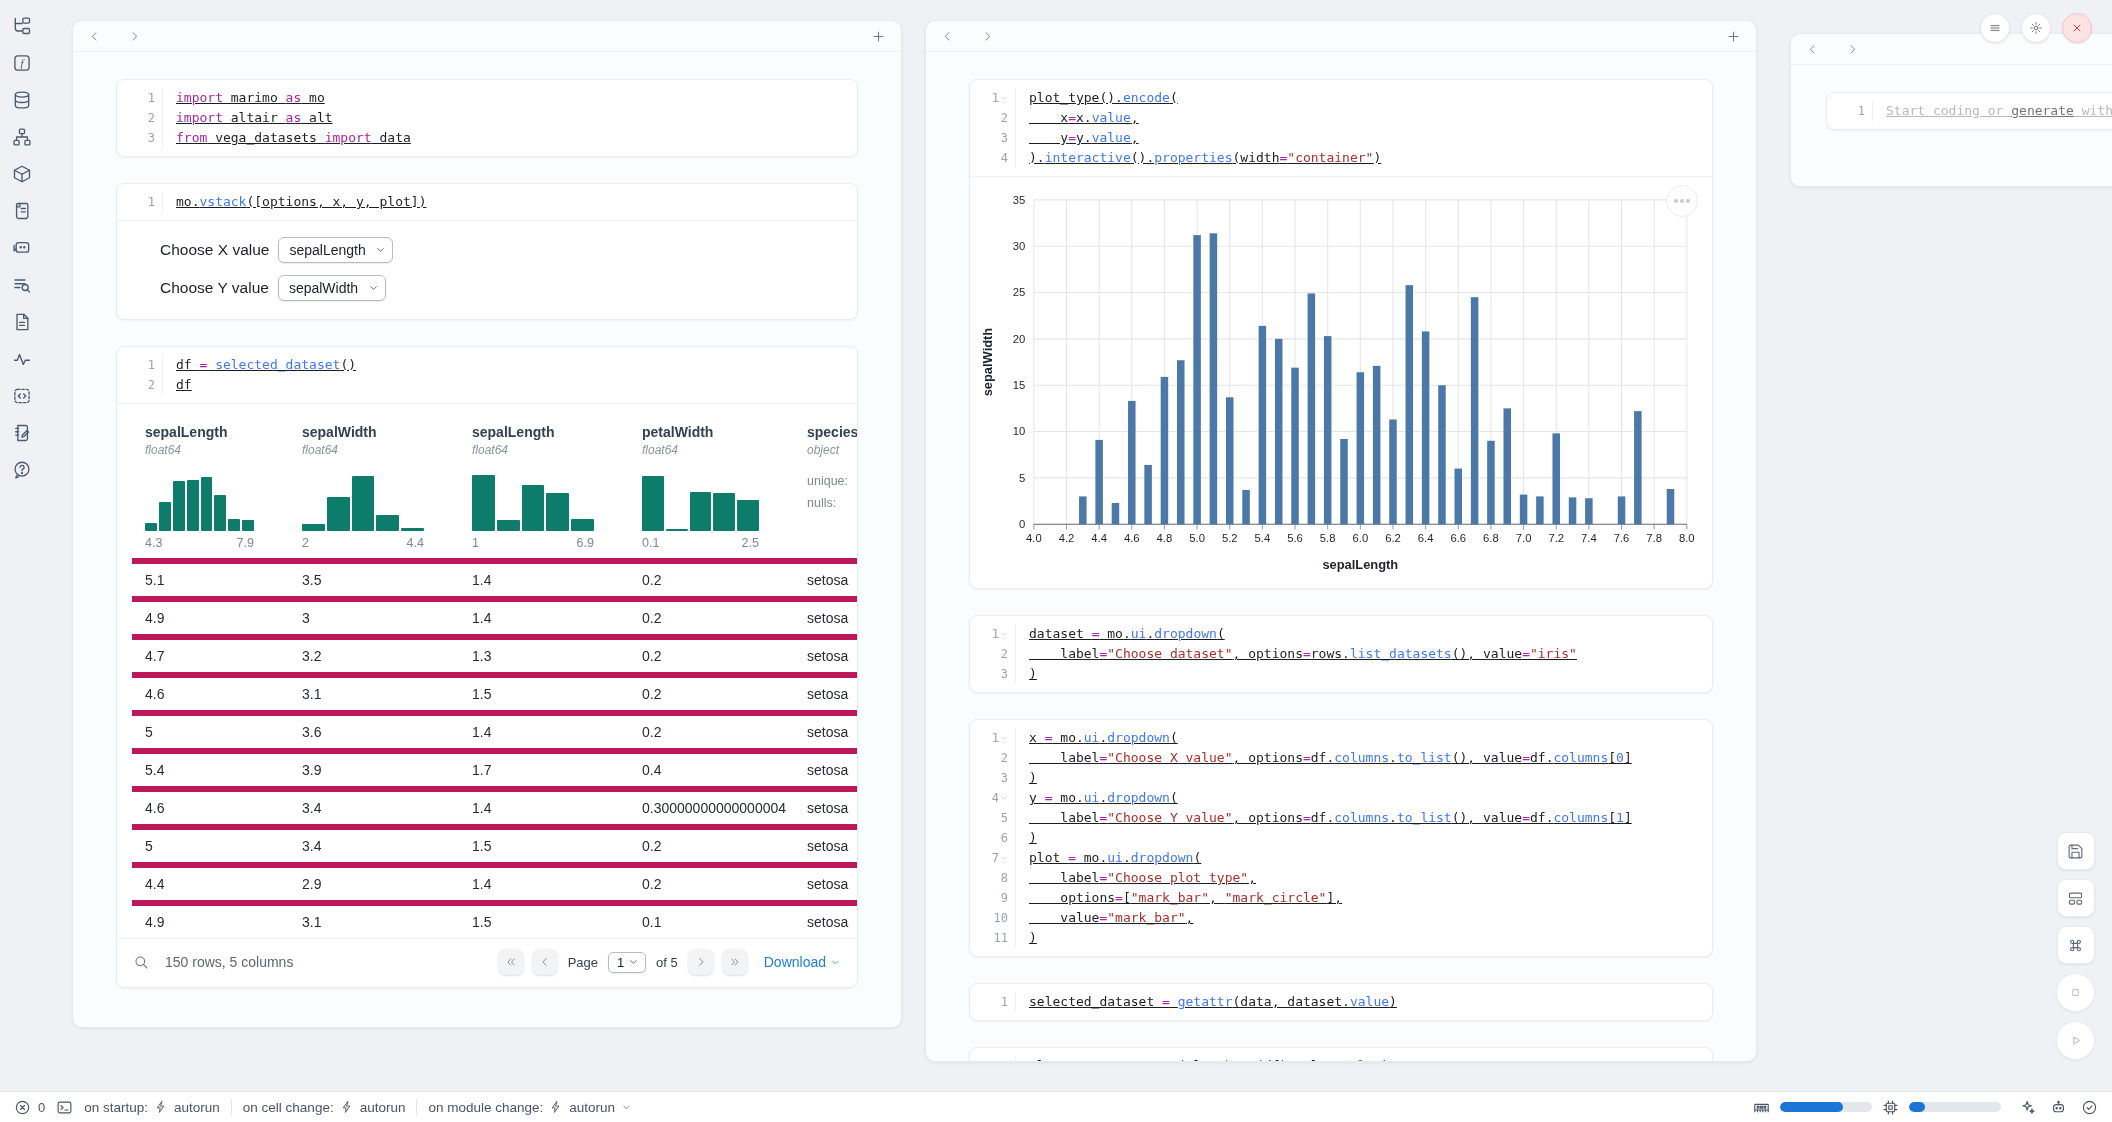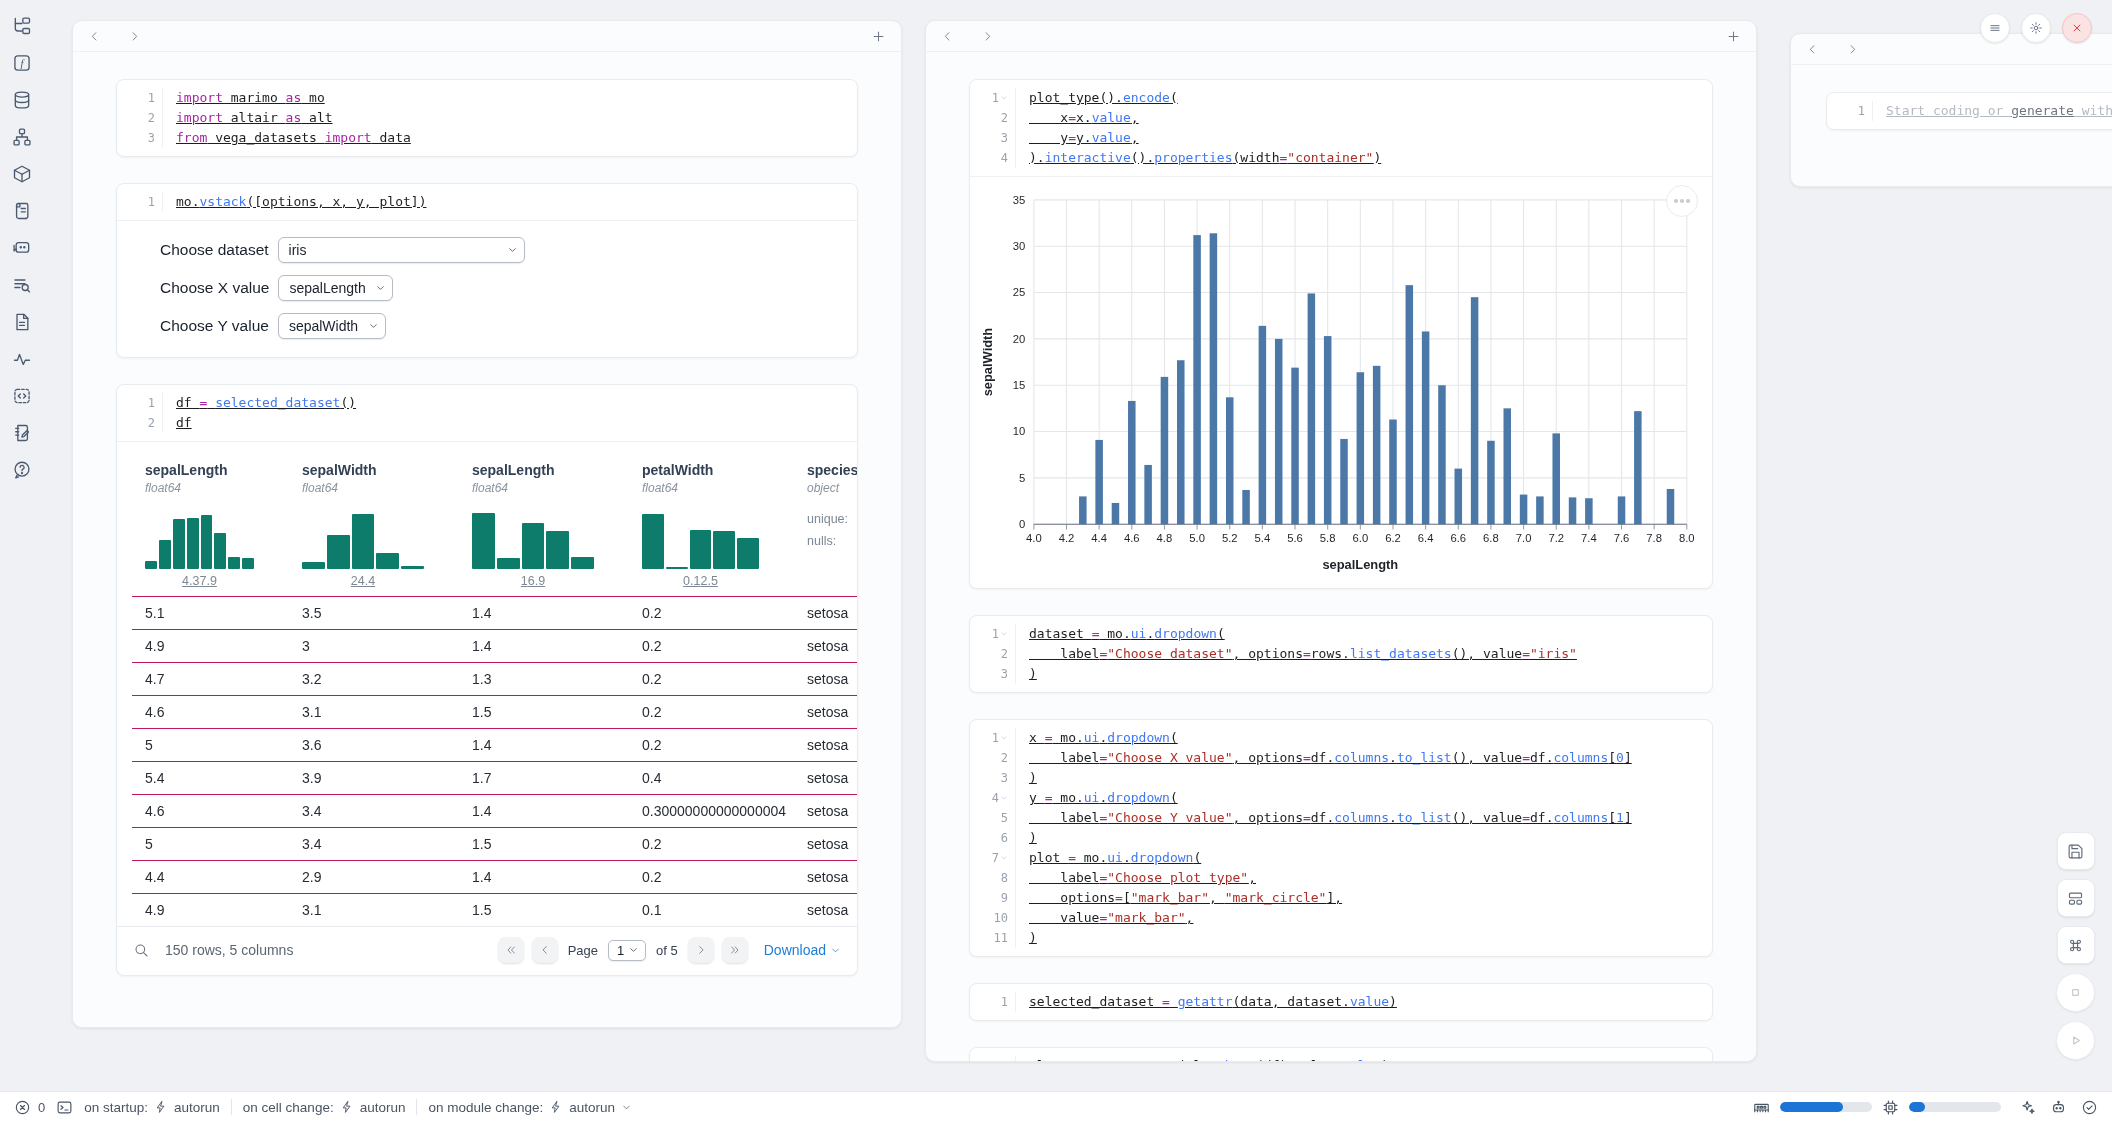--- a/index.html
+++ b/index.html
@@ -49,24 +49,24 @@
            color:#2d3748;pointer-events:none;}
 
   
   .df-wrap{padding:12px 0 0 15px;overflow:hidden;}
   .df-head,.df-row{display:grid;grid-template-columns:157px 170px 170px 165px 170px;}
   .hcell{padding:8px 13px 8px;}
   .hname{font-weight:bold;font-size:14px;color:#334155;white-space:nowrap;}
   .htype{font-size:12px;color:#8a94a0;margin-top:3px;font-style:italic;}
   .hist{height:62px;display:flex;align-items:flex-end;gap:2px;margin-top:12px;width:calc(100% - 22px);}
   .hist span{flex:1;border-radius:1px;}
-  .minmax{display:flex;justify-content:center;font-size:12.5px;color:#7d8894;margin-top:5px;
-          width:calc(100% - 22px);text-decoration:underline;}
+  .minmax{display:flex;justify-content:space-between;font-size:12.5px;color:#7d8894;margin-top:5px;
+          width:calc(100% - 22px);}
   .hstats{font-size:12.5px;color:#7d8894;margin-top:14px;line-height:1.75;white-space:nowrap;}
-  .df-row{border-top:1px solid #be185d;font-size:14px;color:#272c33;}
+  .df-row{border-top:6px solid #be185d;font-size:14px;color:#272c33;}
   .df-row>div{padding:8px 13px;white-space:nowrap;}
   .df-footer{display:flex;align-items:center;gap:8px;padding:10px 16px 12px;border-top:1px solid #e9ebee;}
   .search-ic{width:16px;height:16px;color:#6b7480;cursor:pointer;}
   .df-summary{font-size:14px;color:#5b6673;margin-left:8px;}
   .df-footer .spacer{flex:1;}
   .pgbtn{width:26px;height:26px;border-radius:8px;background:#f1f3f5;box-shadow:0 1px 2px rgba(0,0,0,.13);
          display:flex;align-items:center;justify-content:center;color:#6b7480;cursor:pointer;}
   .pgbtn svg{width:12px;height:12px;}
   .pglabel{font-size:13px;color:#374151;margin:0 2px;}
   .psel select{padding:2px 20px 2px 8px;font-size:13px;border-radius:5px;}
@@ -253,28 +253,20 @@
     </div>
     <div class="cell">
       <div class="codelines">
           <div class="cl">
             <span class="ln">1</span>
             <span class="cd"><span class="tok-pl">mo.</span><span class="tok-fn">vstack</span><span class="tok-pl">([options, x, y, plot])</span></span>
           </div>
         </div>
       <div class="cell-output">
         <div class="drows">
-            <div class="drow">
-              <span class="dlabel">Choose dataset</span>
-              <span class="selwrap wide"><select><option>iris</option></select><span class="selchev">
-                  <svg viewBox="0 0 24 24" fill="none" stroke="currentColor" stroke-width="1.6" stroke-linecap="round" stroke-linejoin="round">
-                    <path d="M6 9l6 6 6-6"></path>
-                  </svg>
-                </span></span>
-            </div>
             <div class="drow">
               <span class="dlabel">Choose X value</span>
               <span class="selwrap"><select><option>sepalLength</option></select><span class="selchev">
                   <svg viewBox="0 0 24 24" fill="none" stroke="currentColor" stroke-width="1.6" stroke-linecap="round" stroke-linejoin="round">
                     <path d="M6 9l6 6 6-6"></path>
                   </svg>
                 </span></span>
             </div>
             <div class="drow">
               <span class="dlabel">Choose Y value</span>

